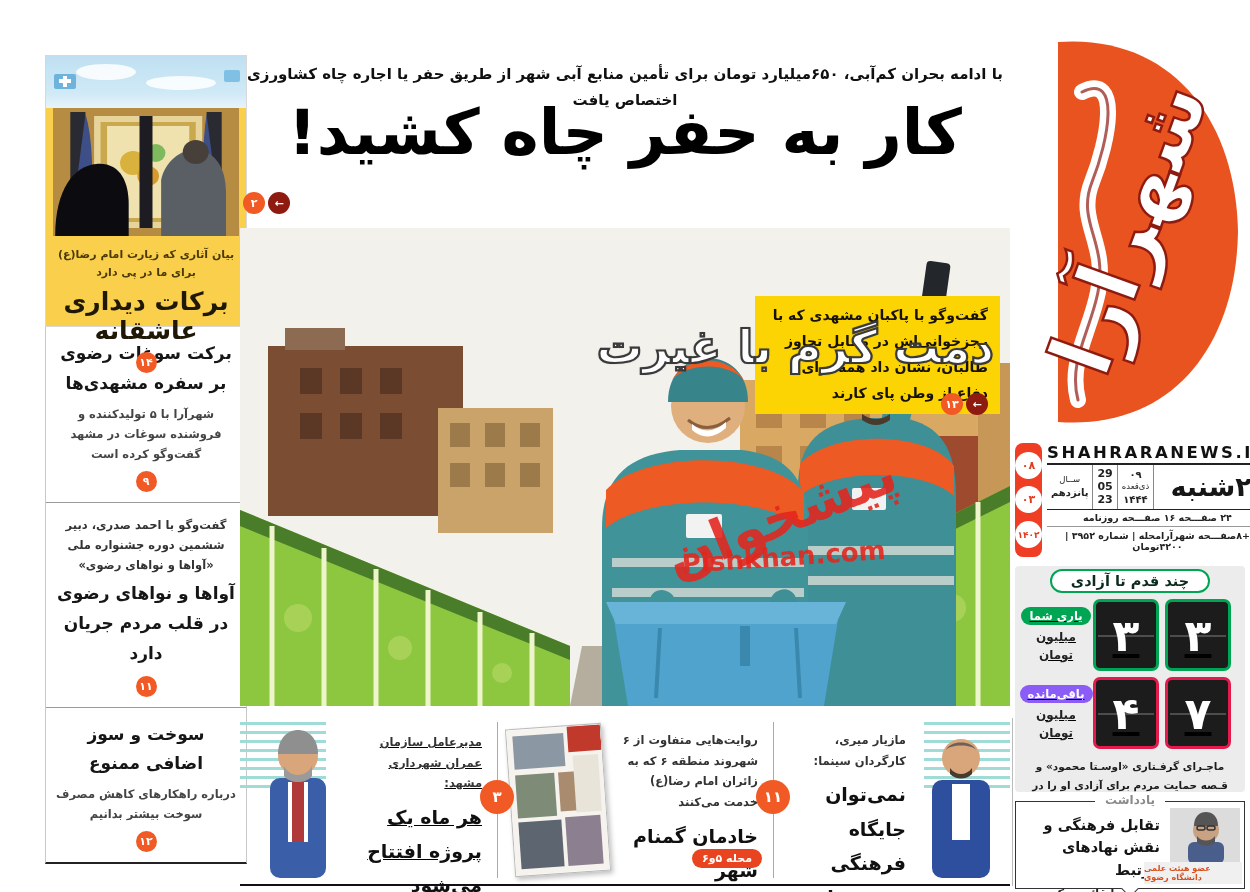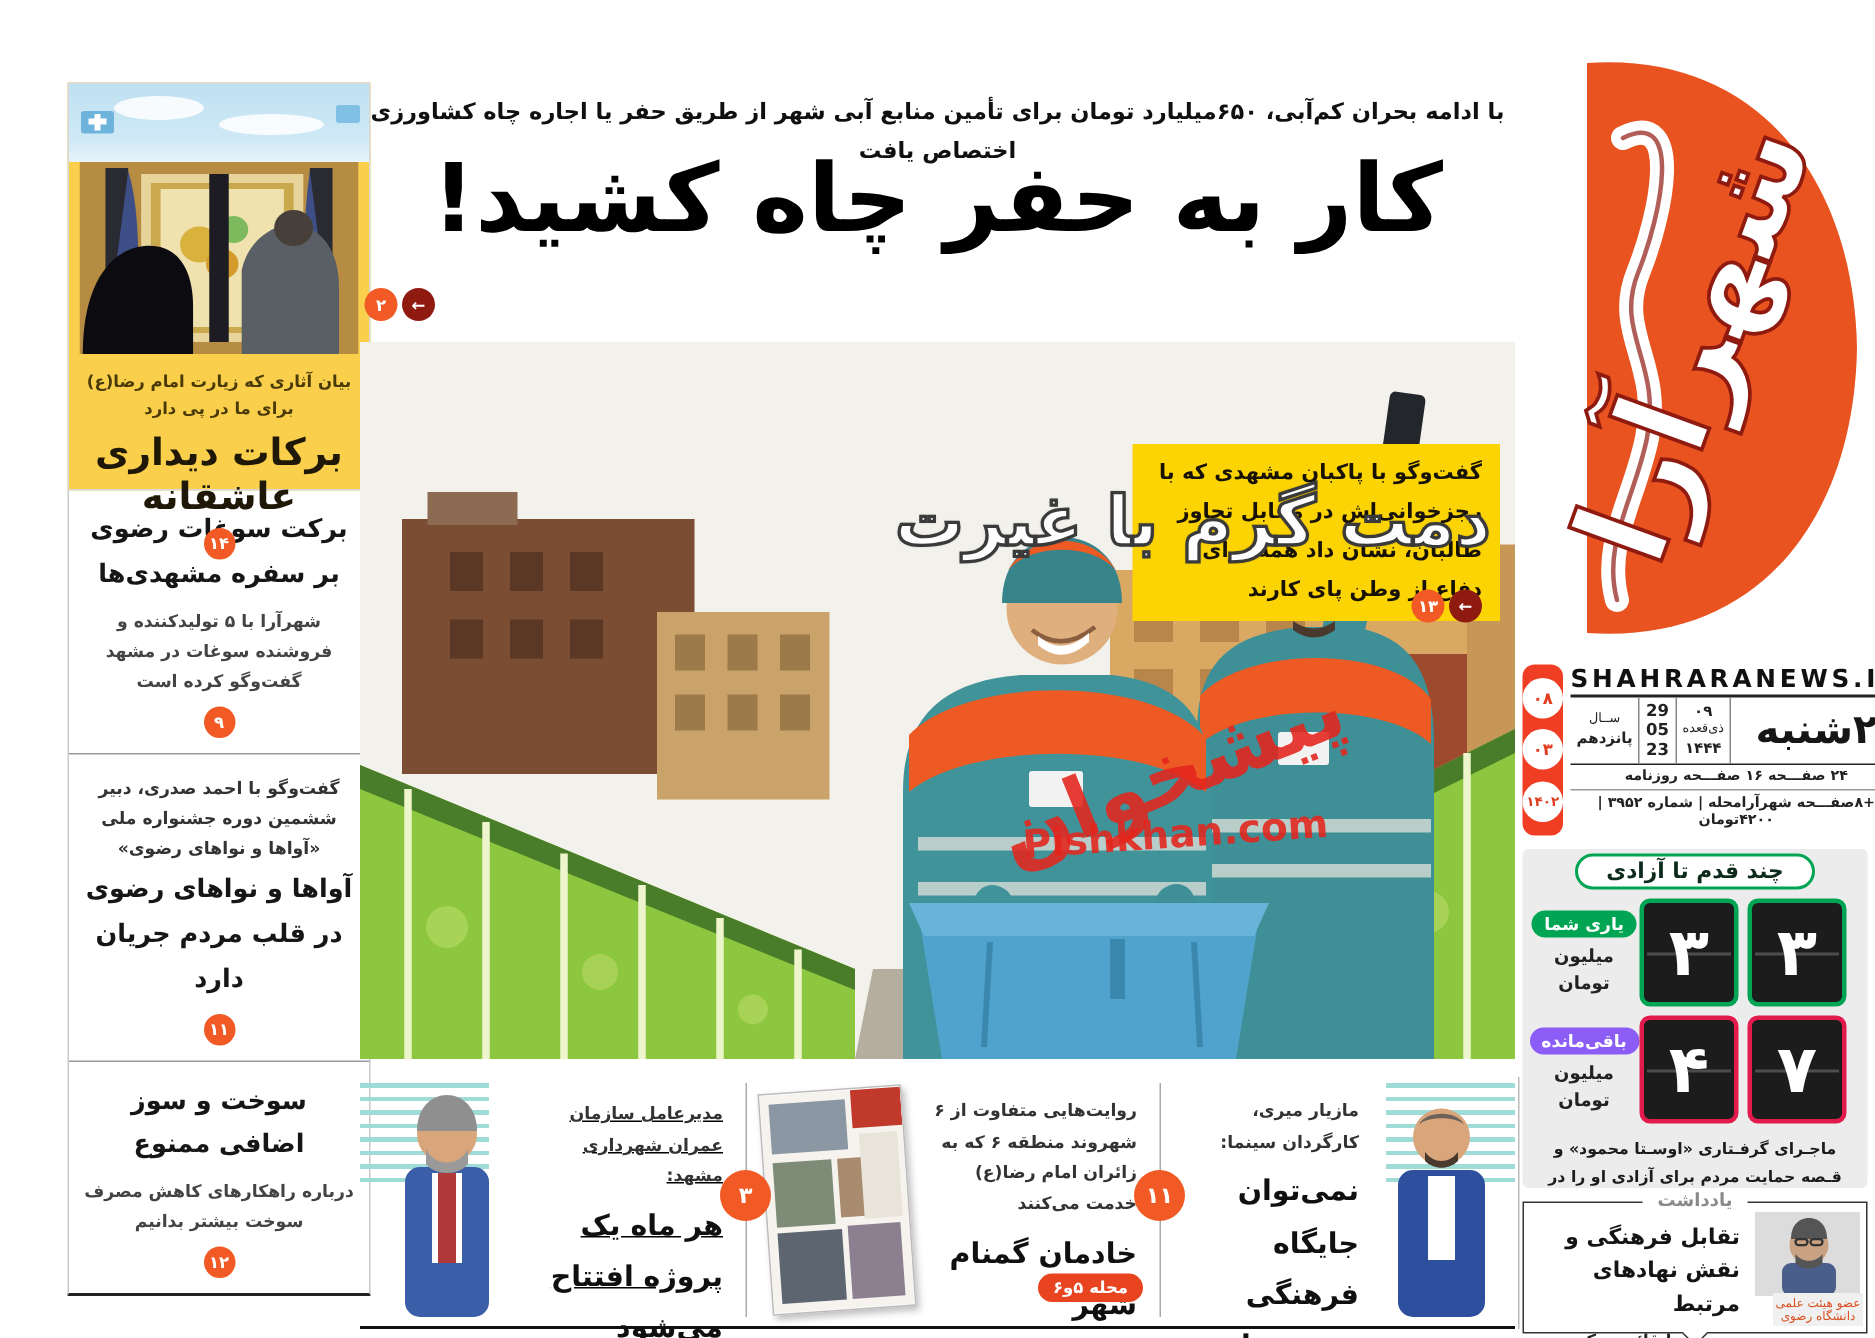--- a/index.html
+++ b/index.html
@@ -85,21 +85,21 @@
   .mh-greg { font-size:11px; font-weight:bold; line-height:1.2; }
   .mh-day { flex:1; font-size:27px; font-weight:bold; color:#161616; text-align:center; align-self:center; direction:rtl; }
   .mh-pages { font-size:9.5px; color:#222; font-weight:bold; text-align:center; border-bottom:1px solid #999;
     padding:2.5px 0; direction:rtl; }
   .mh-issue { font-size:9.5px; color:#222; font-weight:bold; text-align:center; padding-top:3px; direction:rtl; }
 
   
   .fbox { position:absolute; left:1015px; top:566px; width:230px; height:226px; background:#ececec; border-radius:4px; padding-top:3px; }
   .fbox-title { width:160px; margin:0 auto; background:#fff; border:2.5px solid #00a553; border-radius:18px;
     text-align:center; font-size:14.5px; font-weight:bold; color:#0d2b1c; padding:2px 0; }
-  .frow { display:flex; direction:ltr; align-items:center; padding:6px 10px 0; gap:6px; }
+  .frow { display:flex; direction:ltr; align-items:center; padding:6px 10px 0; gap:6px;text-decoration:underline; }
   .fmeta { width:62px; display:flex; flex-direction:column; align-items:center; gap:3px; }
   .flabel { color:#fff; font-size:11.5px; font-weight:bold; border-radius:10px; padding:2px 8px; white-space:nowrap; }
   .flabel.green { background:#00a553; }
   .flabel.red { background:#8b5cf6; }
   .funit { font-size:12px; font-weight:bold; color:#222; text-align:center; width:50px; line-height:1.5; }
   .tile { position:relative; width:66px; height:72px; background:#1c1c1c; border-radius:7px; display:flex;
     align-items:center; justify-content:center; color:#fff; font-size:44px; font-weight:bold; }
   .tile::after { content:""; position:absolute; left:2px; right:2px; top:50%; height:2px; background:rgba(255,255,255,.22); }
   .tile.g { border:3px solid #00a553; }
   .tile.r { border:3px solid #e31b4c; }
@@ -109,22 +109,22 @@
   .note { position:absolute; left:1015px; top:801px; width:230px; height:88px; border:1.5px solid #333; background:#fff; }
   .note-label { position:absolute; top:-9px; left:50%; transform:translateX(-50%); background:#fff; padding:0 10px;
     color:#8a8a8a; font-size:12px; font-weight:bold; }
   .note-body { display:flex; direction:ltr; height:100%; }
   .note-left { flex:1; padding:12px 6px 0 10px; }
   .note-title { font-size:14.5px; font-weight:bold; color:#141414; text-align:right; line-height:1.55; direction:rtl; }
   .note-author { font-size:11px; font-weight:bold; color:#222; text-align:right; direction:rtl; padding-top:6px; }
   .note-author::after { content:"ــــ "; color:#999; }
   .note-right { width:78px; position:relative; }
   .note-photo { position:absolute; top:6px; right:4px; width:70px; height:56px; background:#e9e9e9; overflow:hidden; }
-  .note-role { position:absolute; bottom:4px; right:2px; width:60px; background:#f0f0f0; color:#d94f1e;
-    font-size:8px; font-weight:normal; text-align:center; padding:2px 0; direction:rtl; }
+  .note-role { position:absolute; bottom:4px; right:2px; width:98px; background:#f0f0f0; color:#d94f1e;
+    font-size:8px; font-weight:bold; text-align:left; padding:2px 0; direction:rtl; }
   .note-notch { position:absolute; bottom:-7px; left:50%; width:12px; height:12px; background:#fff;
     border-right:1.5px solid #333; border-bottom:1.5px solid #333; transform:translateX(-50%) rotate(45deg); }
   .rcol-line { position:absolute; left:1012px; top:718px; width:1px; height:168px; background:#bbb; }
 </style>
 </head>
 <body>
 
 <div class="page">
 
   <aside class="sidebar">

